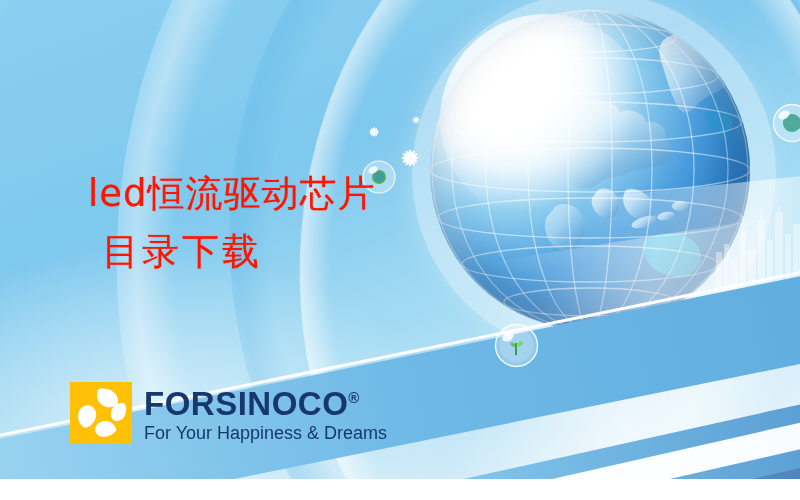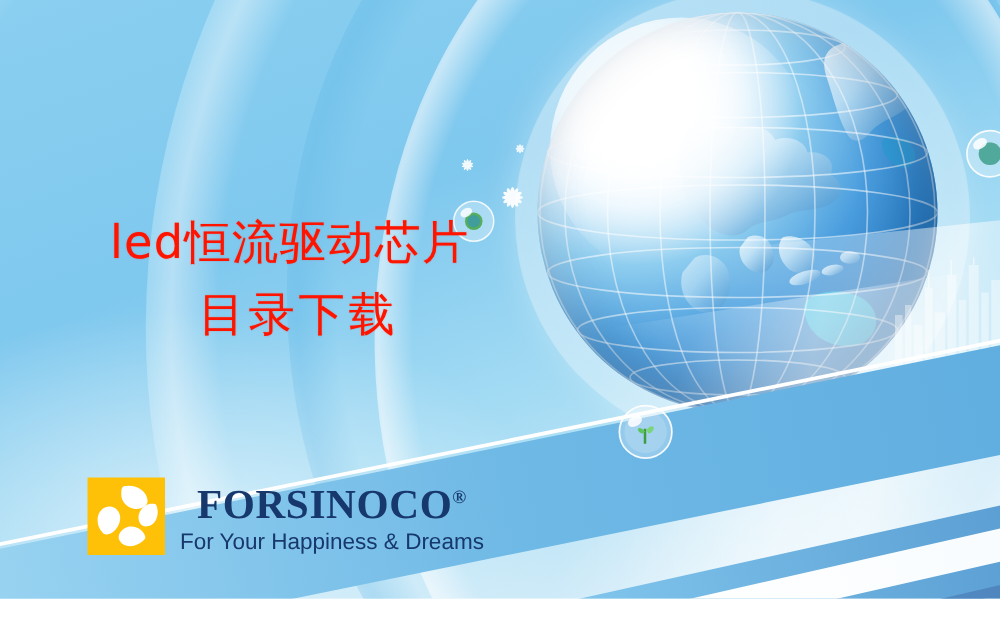--- a/index.html
+++ b/index.html
@@ -111,35 +111,34 @@
   .headline {
     left: 88px; top: 165px;
     color: #FF1400;
     font-size: 37px;
     line-height: 58px;
     font-family: "DejaVu Sans", "Liberation Sans", sans-serif;
     letter-spacing: 1px;
     white-space: nowrap;
     text-shadow: 0 0 1px rgba(255,40,0,.5);
   }
-  .headline .l2 { display:block; padding-left: 14px; letter-spacing: 3px; text-align: center; }
+  .headline .l2 { display:block; padding-left: 14px; letter-spacing: 3px; }
 
   
   .logo-block { left: 70px; top: 382px; width: 320px; height: 66px; }
   .logo-mark {
     position:absolute; left:0; top:0; width:62px; height:62px;
     background: #FFC107;
   }
   .logo-text { position:absolute; left: 74px; top: -2px; }
   .logo-word {
     color:#17386C; font-weight: bold; font-size: 33px;
     letter-spacing: .5px; line-height: 36px;
-    font-family: Liberation Serif, serif;
+    font-family: Liberation Sans, sans-serif;
     white-space: nowrap;
-    text-align: center;
   }
   .logo-word sup { font-size: 15px; vertical-align: super; font-weight: bold; }
   .logo-tag {
     color:#17386C; font-size: 18px; line-height: 20px;
     font-family: "Liberation Sans", sans-serif;
     white-space: nowrap; margin-top: 1px;
   }
 </style>
 </head>
 <body>

